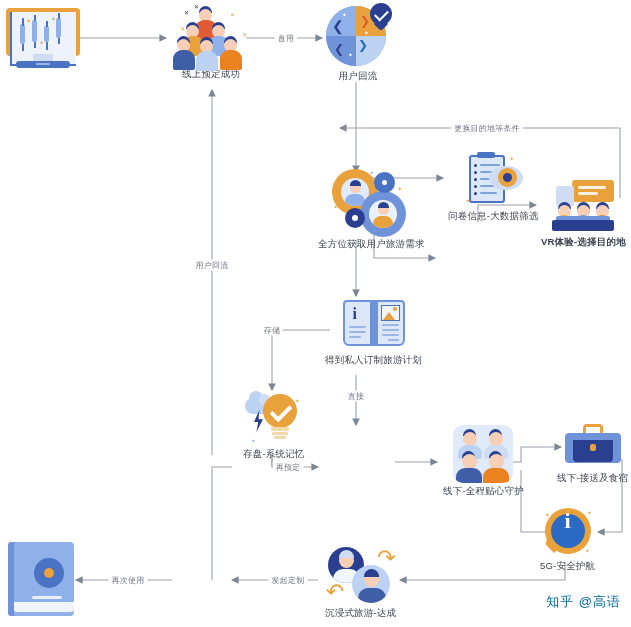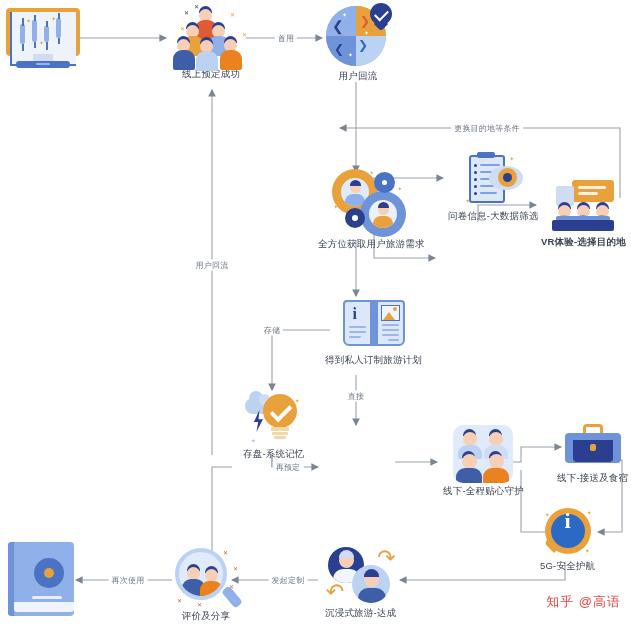--- a/index.html
+++ b/index.html
@@ -13,21 +13,21 @@
   .node .art{position:relative;}
   .node .cap{
     margin-top:3px;font-size:9.5px;color:#3a4250;white-space:nowrap;letter-spacing:.2px;
     text-align:center;line-height:1.1;
   }
   .edge-label{
     position:absolute;font-size:8px;color:#6f7887;background:#ffffff;padding:0 3px;
     white-space:nowrap;transform:translate(-50%,-50%);letter-spacing:.2px;
   }
   .watermark{
-    position:absolute;right:10px;bottom:16px;font-size:13px;color:#ef4444;letter-spacing:1px;
+    position:absolute;right:10px;bottom:16px;font-size:13px;color:#0369a1;letter-spacing:1px;
   }
   
   .i{position:relative;}
   .sparkle{position:absolute;color:#e8a33d;font-size:6px;line-height:1;}
   .sparkle.b{color:#33406b;}
   .sparkle.lb{color:#9cb6e8;}
 
   
   .monitor{width:74px;height:62px;}
   .mon-frame{position:absolute;left:0;top:0;width:74px;height:48px;border:4px solid #e9a13b;border-radius:4px;background:#ffffff;box-sizing:border-box;}
@@ -495,43 +495,20 @@
         <div style="position:absolute;left:12px;top:7px;width:15px;height:15px;border-radius:50%;background:#f6cfb6;"></div>
         <div style="position:absolute;left:12px;top:4px;width:15px;height:8px;border-radius:8px 8px 0 0;background:#2a3f8f;"></div>
         <div style="position:absolute;left:6px;top:23px;width:28px;height:16px;border-radius:10px 10px 0 0;background:#3f5ea8;"></div>
       </div>
       <span style="position:absolute;right:0px;top:2px;color:#e9a13b;font-size:22px;line-height:1;">↷</span>
       <span style="position:absolute;left:0px;bottom:2px;color:#e9a13b;font-size:22px;line-height:1;">↶</span>
     </div>
     <div class="cap">沉浸式旅游-达成</div>
   </div>
 
-  <div class="node" style="left:175px;top:548px;">
-    <div class="art mag i">
-      <div class="lens">
-        <div class="p" style="left:8px;top:12px;">
-          <div class="hair" style="left:0;top:0;background:#2a3f8f;"></div>
-          <div class="hd" style="left:0;top:3px;width:13px;height:13px;"></div>
-          <div class="bd" style="left:-5px;top:15px;width:23px;height:20px;background:#3f5ea8;"></div>
-        </div>
-        <div class="p" style="left:26px;top:14px;">
-          <div class="hair" style="left:0;top:0;background:#2a3f8f;"></div>
-          <div class="hd" style="left:0;top:3px;width:13px;height:13px;"></div>
-          <div class="bd" style="left:-5px;top:15px;width:23px;height:20px;background:#e9821f;"></div>
-        </div>
-      </div>
-      <div class="hndl"></div>
-      <span class="sparkle" style="left:48px;top:2px;color:#e05a33;">✕</span>
-      <span class="sparkle" style="left:58px;top:18px;color:#e05a33;">✕</span>
-      <span class="sparkle" style="left:54px;top:36px;color:#e05a33;">✕</span>
-      <span class="sparkle" style="left:2px;top:50px;color:#e05a33;">✕</span>
-      <span class="sparkle" style="left:22px;top:54px;color:#e05a33;">✕</span>
-    </div>
-    <div class="cap">评价及分享</div>
-  </div>
 
   <div class="node" style="left:8px;top:542px;">
     <div class="art cbook i">
       <div class="spine"></div>
       <div class="cover"></div>
       <div class="gear2"></div>
       <div class="wl" style="left:24px;top:54px;width:30px;"></div>
       <div class="wl" style="left:24px;top:61px;width:22px;"></div>
       <div class="pages"></div>
     </div>

